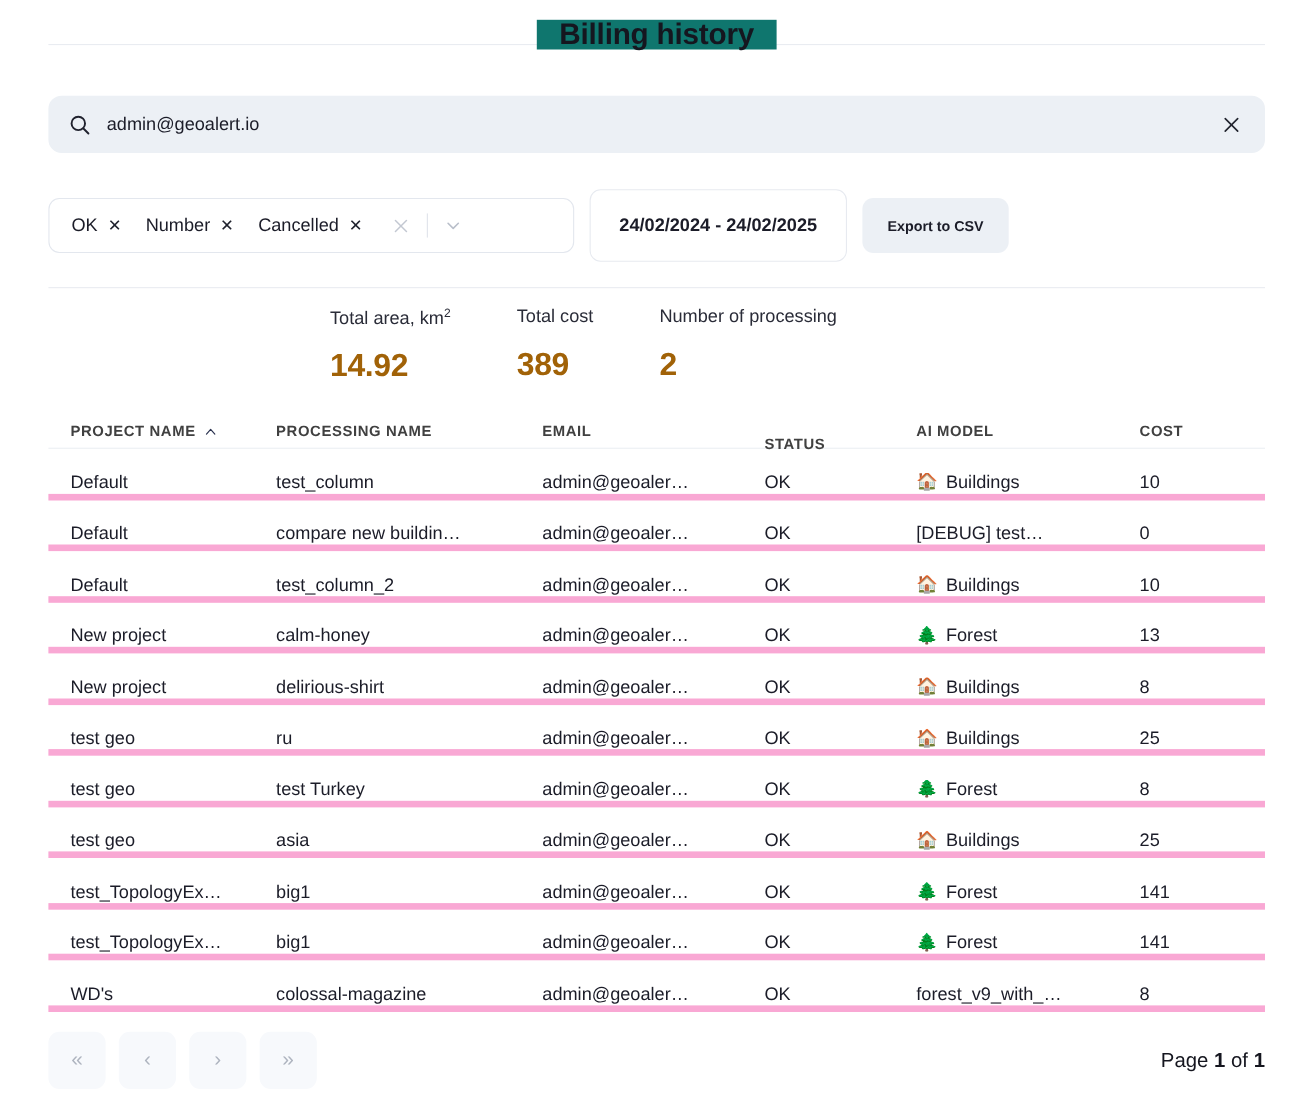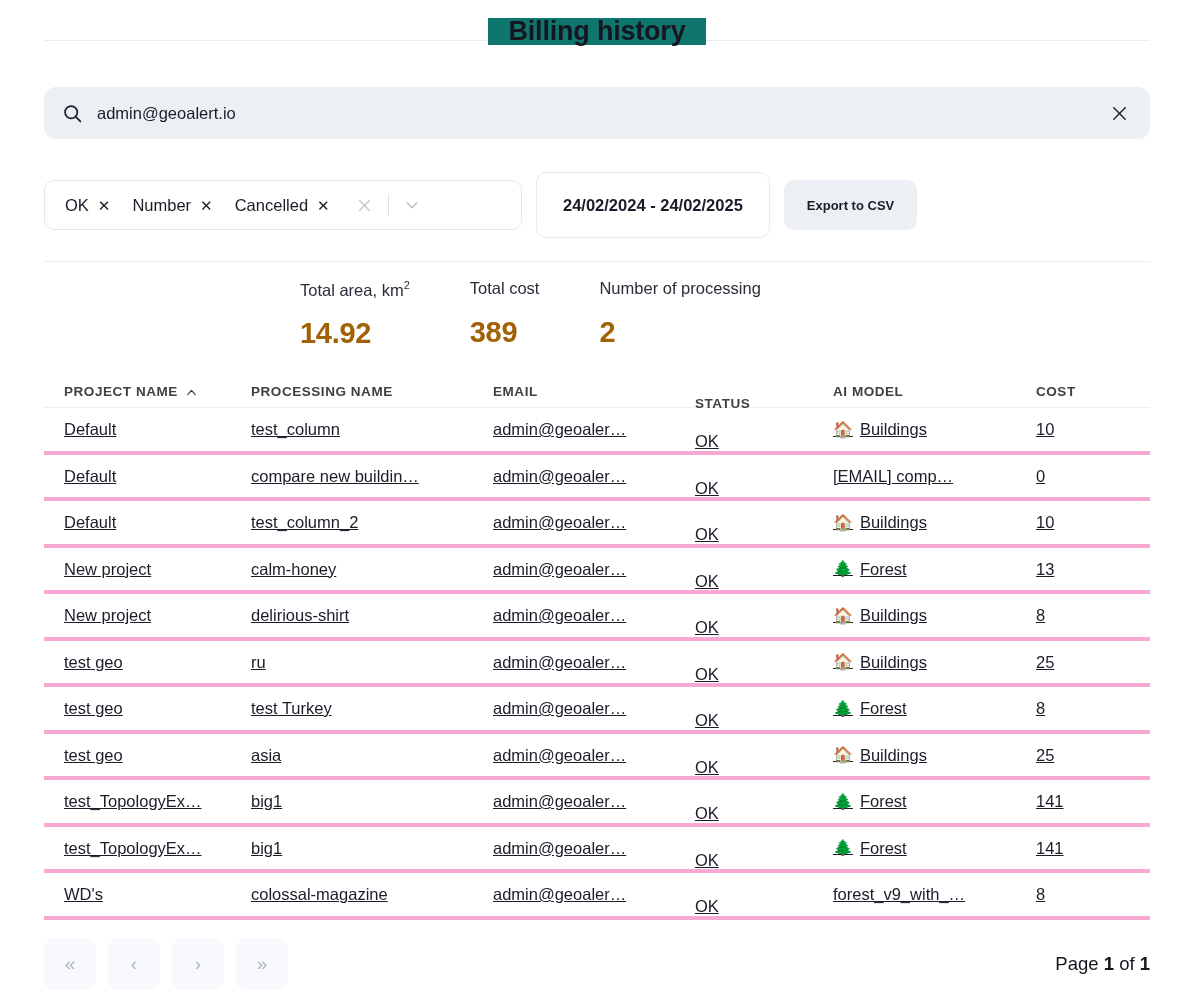--- a/index.html
+++ b/index.html
@@ -159,24 +159,23 @@
     font-size: 13.5px;
     font-weight: bold;
     letter-spacing: 0.55px;
     color: #404040;
     text-transform: uppercase;
     display: flex; align-items: flex-end; gap: 7px;
     white-space: nowrap;
   }
   .sort-caret { display: inline-flex; align-items: center; color: #2b3350; }
   .trow {
-    display: flex; align-items: center;
+    display: flex; align-items: flex-end;
     height: 46.5px;
-    border-bottom: 4px solid #f9a8d4;
-    text-decoration: underline;
+    border-bottom: 6px solid #f9a8d4;
   }
   .td {
     font-size: 16.5px;
     color: #1b1c28;
     white-space: nowrap; overflow: hidden; text-overflow: ellipsis;
     display: flex; align-items: center; gap: 7px;
   }
   .emoji { font-size: 16px; line-height: 1; }
 
   .c-project  { flex: 0 0 207px; padding-right: 12px; }
@@ -337,21 +336,21 @@
           <div class="td c-process">
             <span>compare new buildin…</span>
           </div>
           <div class="td c-email">
             <span>admin@geoaler…</span>
           </div>
           <div class="td c-status">
             <span>OK</span>
           </div>
           <div class="td c-model">
-            <span>[EMAIL] comp…</span>
+            <span>[DEBUG] test…</span>
           </div>
           <div class="td c-cost">
             <span>0</span>
           </div>
         </div>
         <div class="trow">
           <div class="td c-project">
             <span>Default</span>
           </div>
           <div class="td c-process">

